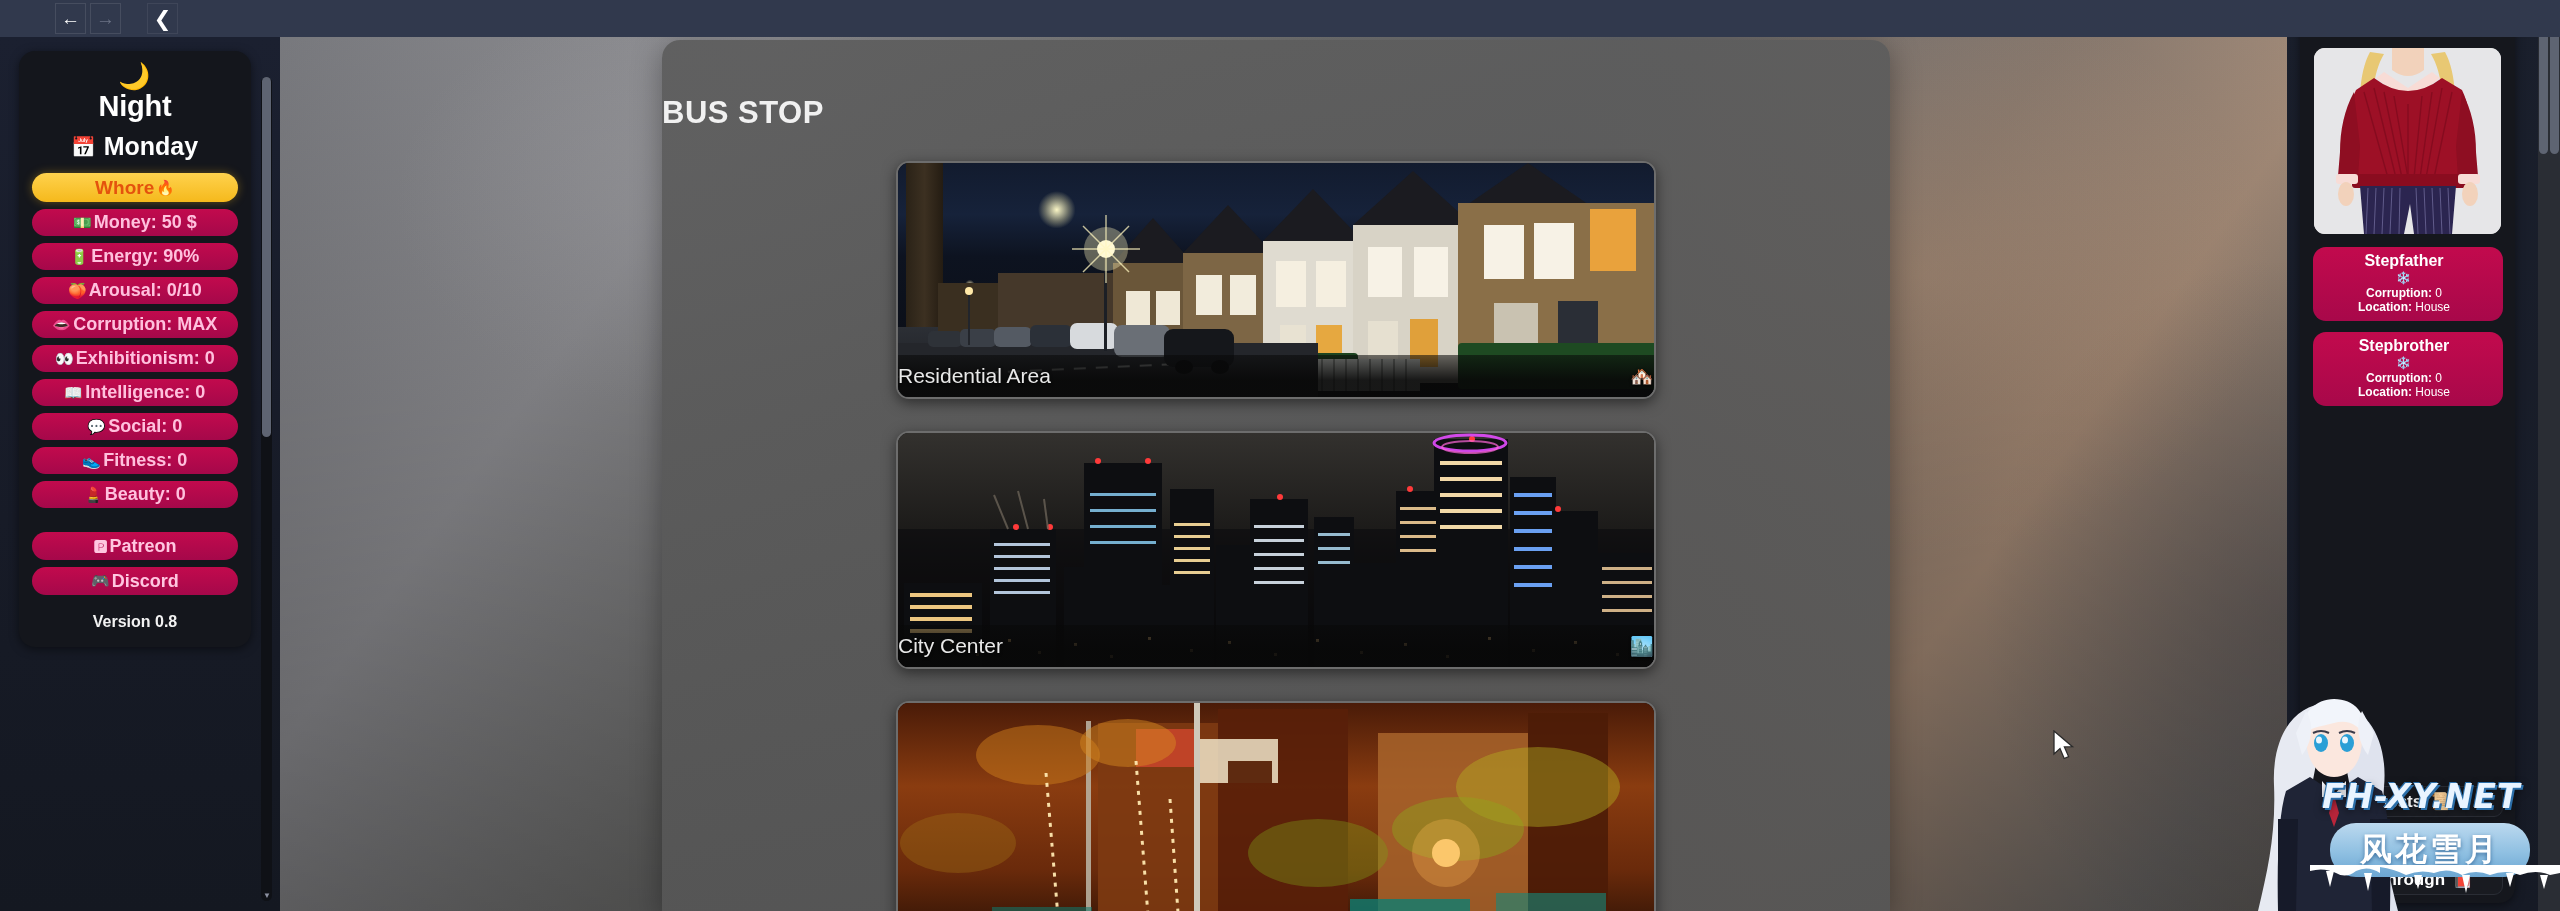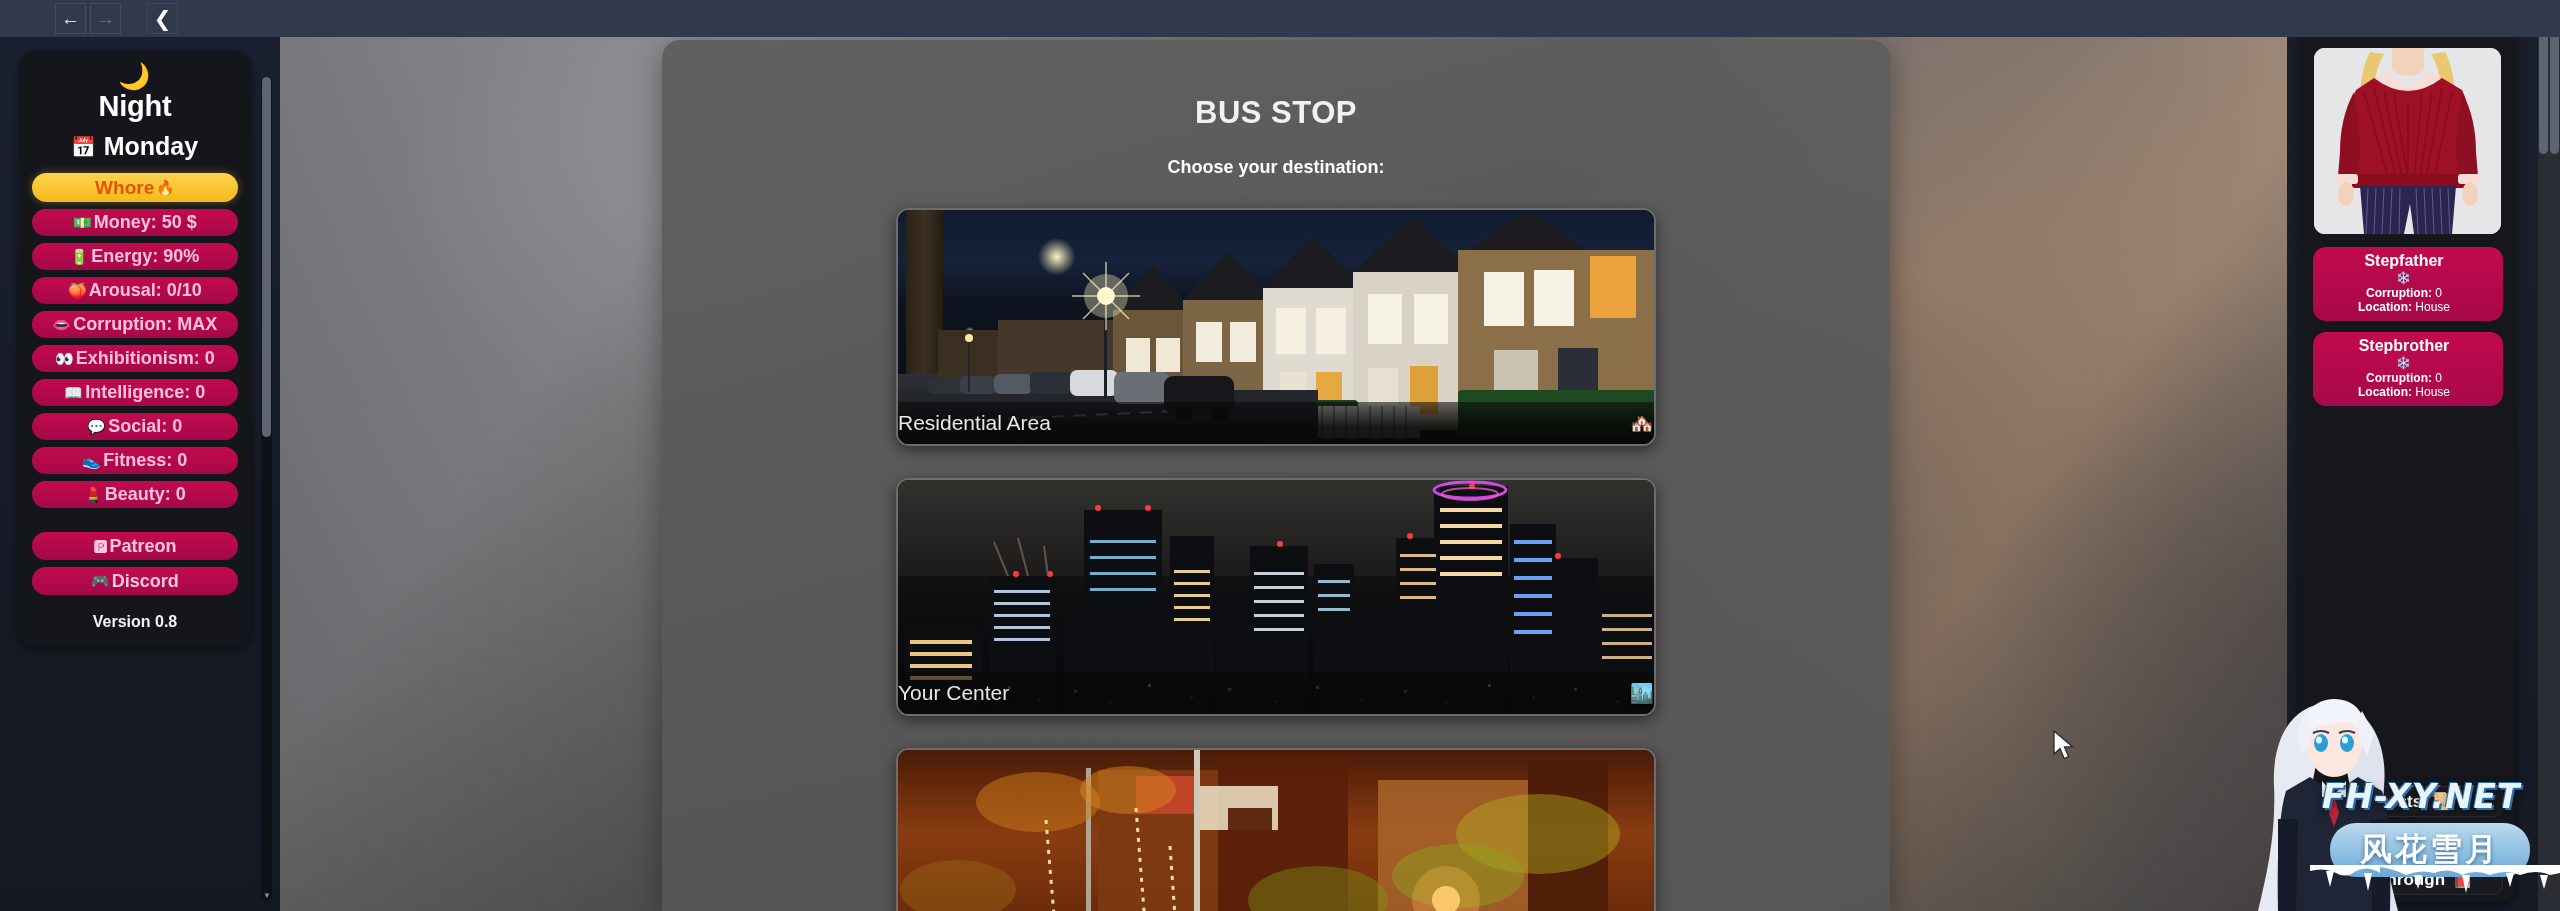--- a/index.html
+++ b/index.html
@@ -114,21 +114,21 @@
   
   .center-panel {
     position: absolute; top: 40px; left: 662px; width: 1228px; bottom: 0;
     background: linear-gradient(180deg, rgba(92,92,92,0.92) 0%, rgba(86,86,86,0.92) 100%);
     border-radius: 18px 18px 0 0;
     z-index: 20;
     box-shadow: 0 6px 30px rgba(0,0,0,0.35);
     overflow: hidden;
   }
   .panel-title {
-    text-align: center; color: #f1f1f1; font-weight: 800;
+    text-align: left; color: #f1f1f1; font-weight: 800;
     font-size: 31px; letter-spacing: 0.5px;
     margin-top: 55px;
   }
   .panel-sub {
     text-align: center; color: #ffffff; font-weight: 700;
     font-size: 18px; margin-top: 26px;
   }
 
   .cards { margin-top: 30px; display: flex; flex-direction: column; align-items: center; gap: 32px; }
   .dest-card {
@@ -343,21 +343,20 @@
 
     <div class="sb-scroll">
       <div class="arw up">▲</div>
       <div class="thumb"></div>
       <div class="arw dn">▼</div>
     </div>
   </div>
 
   <div class="center-panel">
     <div class="panel-title">BUS STOP</div>
-    <div class="panel-sub">Choose your destination:</div>
 
     <div class="cards">
 
       <div class="dest-card">
         <div class="dest-img img-residential">
           <div class="res-tree"></div>
           <div class="res-street"></div>
           <svg width="760" height="238" viewBox="0 0 760 238" style="position:absolute;inset:0">
 
             <rect x="40" y="120" width="180" height="100" fill="#3a2f20"></rect>
@@ -589,21 +588,21 @@
               <line x1="150" y1="96" x2="146" y2="66"></line>
             </g>
 
             <g>
               <ellipse cx="572" cy="10" rx="36" ry="8" fill="none" stroke="#e44cff" stroke-width="3" opacity="0.9"></ellipse>
               <ellipse cx="572" cy="14" rx="28" ry="6" fill="none" stroke="#ff66d8" stroke-width="2" opacity="0.7"></ellipse>
             </g>
           </svg>
         </div>
         <div class="dest-label">
-          <span>Your Center</span>
+          <span>City Center</span>
           <span class="emo">🏙️</span>
         </div>
       </div>
 
       <div class="dest-card">
         <div class="dest-img img-tropical">
           <svg width="760" height="238" viewBox="0 0 760 238" style="position:absolute;inset:0">
             <defs>
               <linearGradient id="trop" x1="0" y1="0" x2="0" y2="1">
                 <stop offset="0%" stop-color="#4a1b08"></stop>

